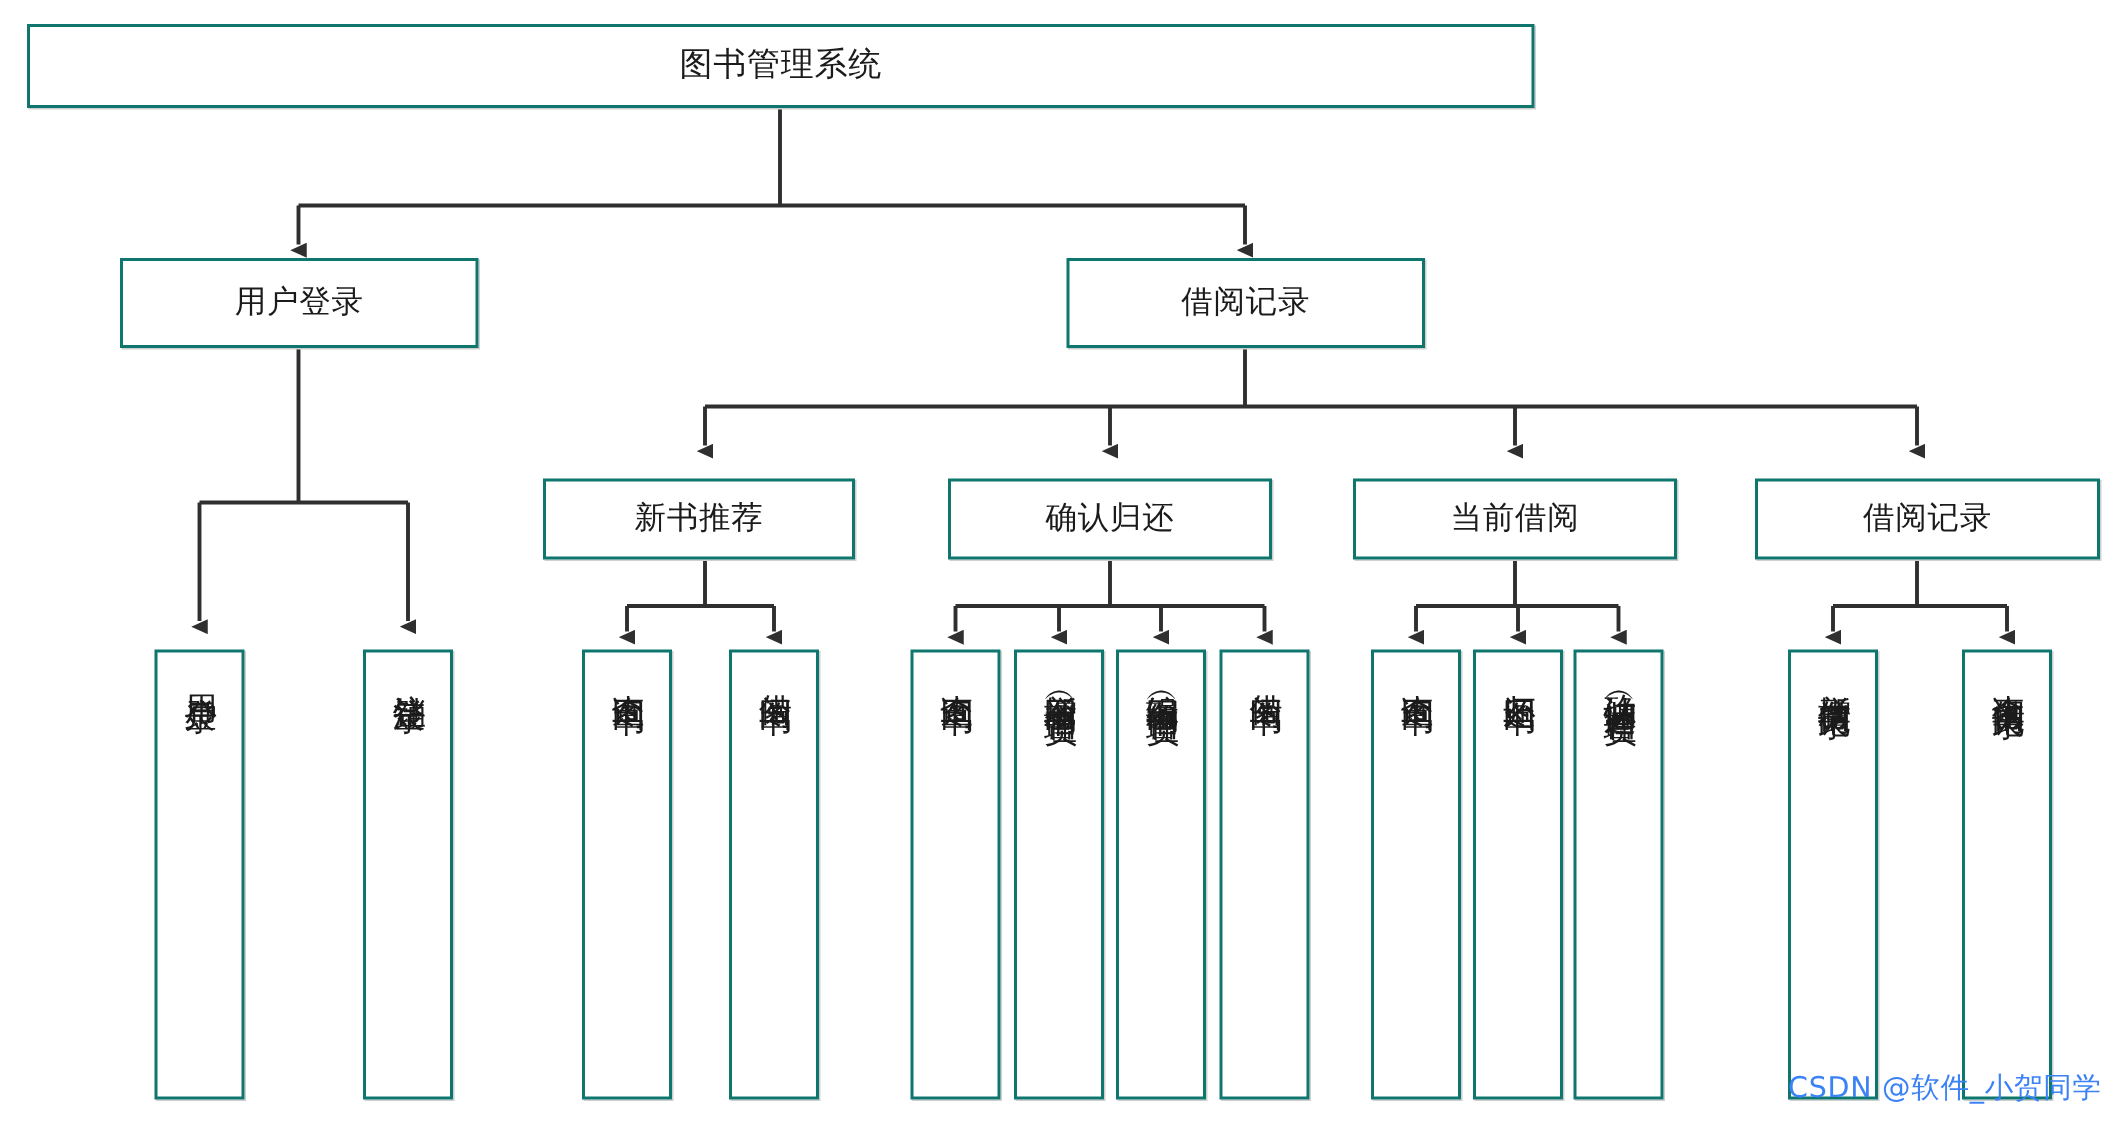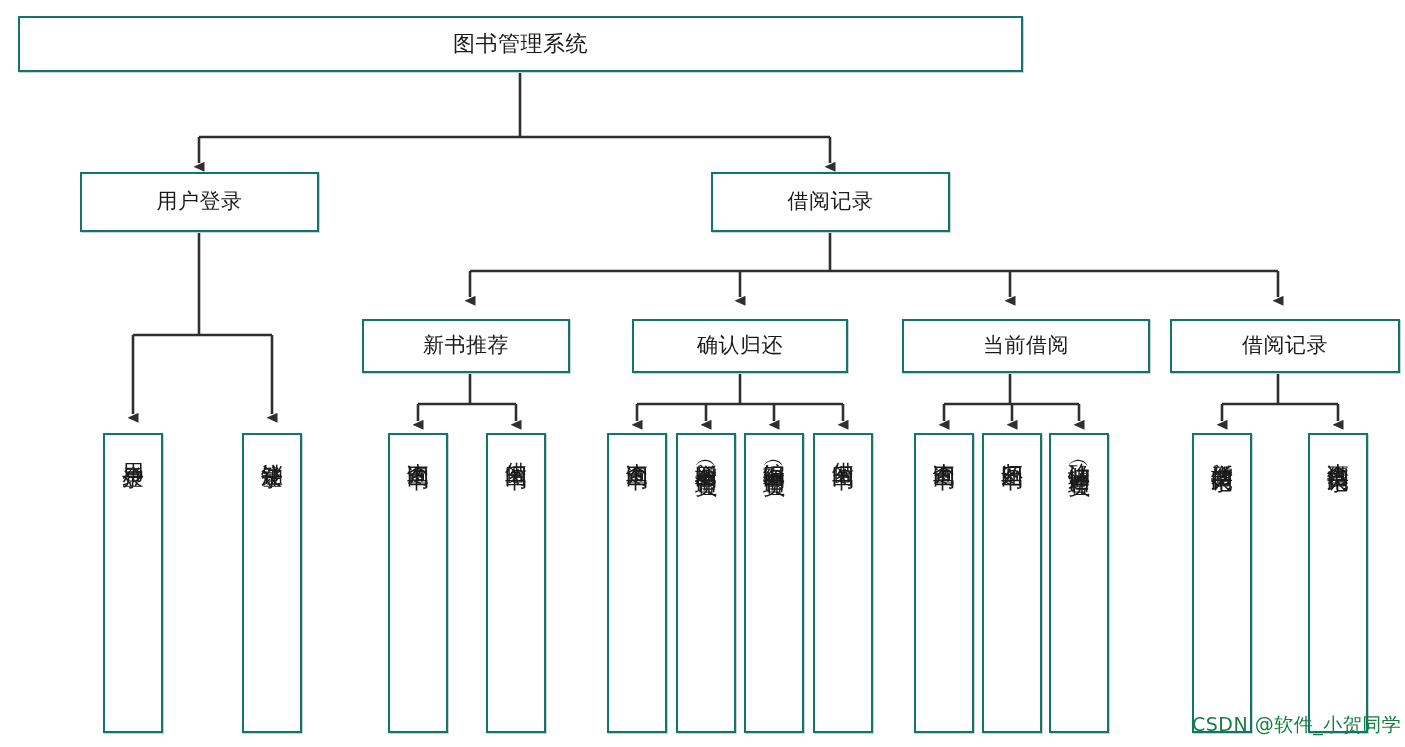--- a/index.html
+++ b/index.html
@@ -56,21 +56,21 @@
     text-orientation: upright;
     font-size: 22px;
     letter-spacing: 2px;
     line-height: 1;
     margin: 0 auto;
   }
   .node.root .label { font-size: 22px; }
   .watermark {
     position: absolute;
     font-size: 19px;
-    color: #15803d;
+    color: #3b82f6;
     white-space: nowrap;
     letter-spacing: 0.5px;
     user-select: none;
   }
 </style>
 </head>
 <body>
 
 <div id="canvas">
 
@@ -139,21 +139,21 @@
   </div>
 
   <div class="node horizontal" style="left:362px; top:319px; width:208px; height:54px;">
     <span class="label">新书推荐</span>
   </div>
 
   <div class="node horizontal" style="left:632px; top:319px; width:216px; height:54px;">
     <span class="label">确认归还</span>
   </div>
 
-  <div class="node horizontal" style="left:902px; top:319px; width:248px; height:54px;">
+  <div class="node horizontal" style="left:902px; top:319px; width:216px; height:54px;">
     <span class="label">当前借阅</span>
   </div>
 
   <div class="node horizontal" style="left:1170px; top:319px; width:230px; height:54px;">
     <span class="label">借阅记录</span>
   </div>
 
   <div class="node vertical" style="left:103px; top:433px; width:60px; height:300px;">
     <span class="label">用户登录</span>
   </div>

